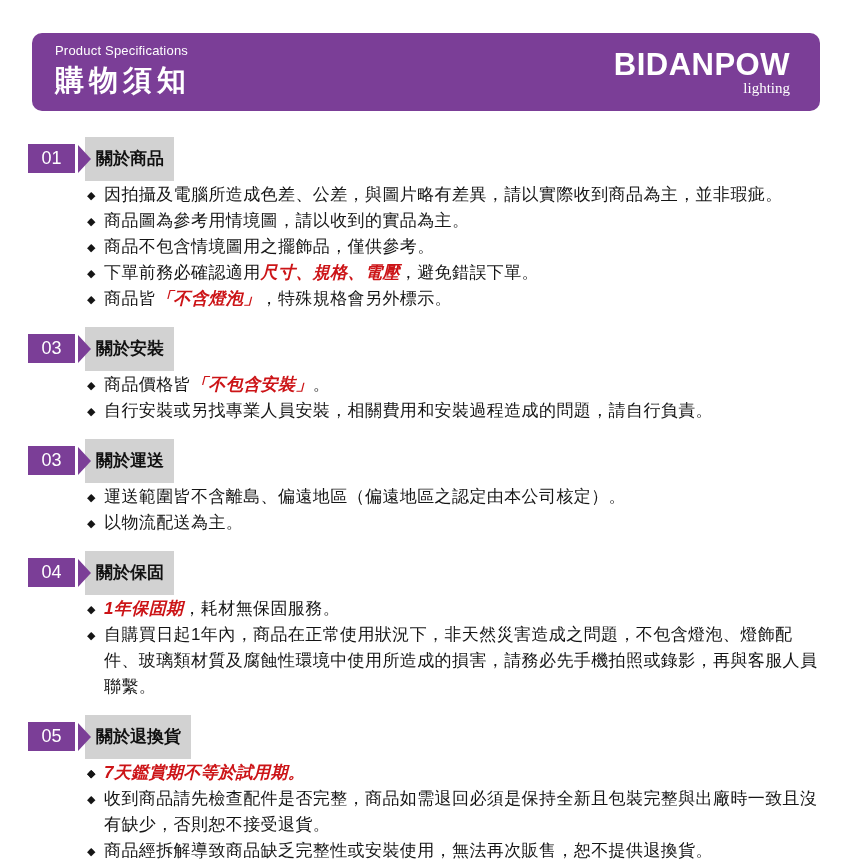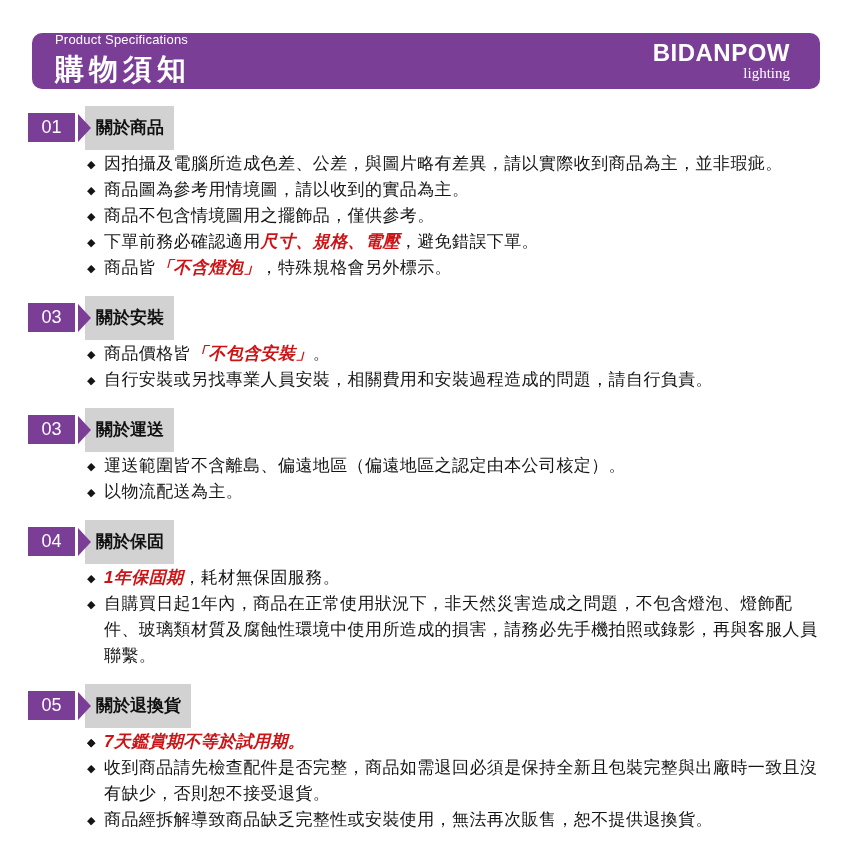--- a/index.html
+++ b/index.html
@@ -8,32 +8,32 @@
     --red:#CC1417;
     --ink:#151515;
   }
   html,body{margin:0;padding:0;}
   body{
     width:850px;height:865px;background:#ffffff;
     font-family:"Liberation Sans","DejaVu Sans",sans-serif;
     color:var(--ink);
   }
   .header{
-    margin:33px 30px 24px 32px;
-    height:56px;
+    margin:33px 30px 33px 32px;
+    height:78px;
     background:var(--purple);
     border-radius:10px;
     display:flex;justify-content:space-between;align-items:center;
     color:#fff;
   }
   .header-left{padding-left:23px;}
   .subtitle{font-size:13px;margin-bottom:3px;letter-spacing:0.2px;}
   .title{font-size:29px;font-weight:bold;letter-spacing:5px;}
   .header-right{padding-right:30px;text-align:right;line-height:1;}
-  .brand{font-size:24px;font-weight:800;letter-spacing:0.5px;}
+  .brand{font-size:31px;font-weight:800;letter-spacing:0.5px;}
   .brand-sub{font-family:"Liberation Serif","DejaVu Serif",serif;font-size:15px;margin-top:1px;}
 
   .section{margin-bottom:22px;}
   .badge{display:flex;align-items:center;margin-left:28px;height:29px;margin-bottom:9px;}
   .num{
     background:var(--purple);color:#fff;width:47px;height:29px;
     display:flex;align-items:center;justify-content:center;
     font-size:18px;
   }
   .arrow{

